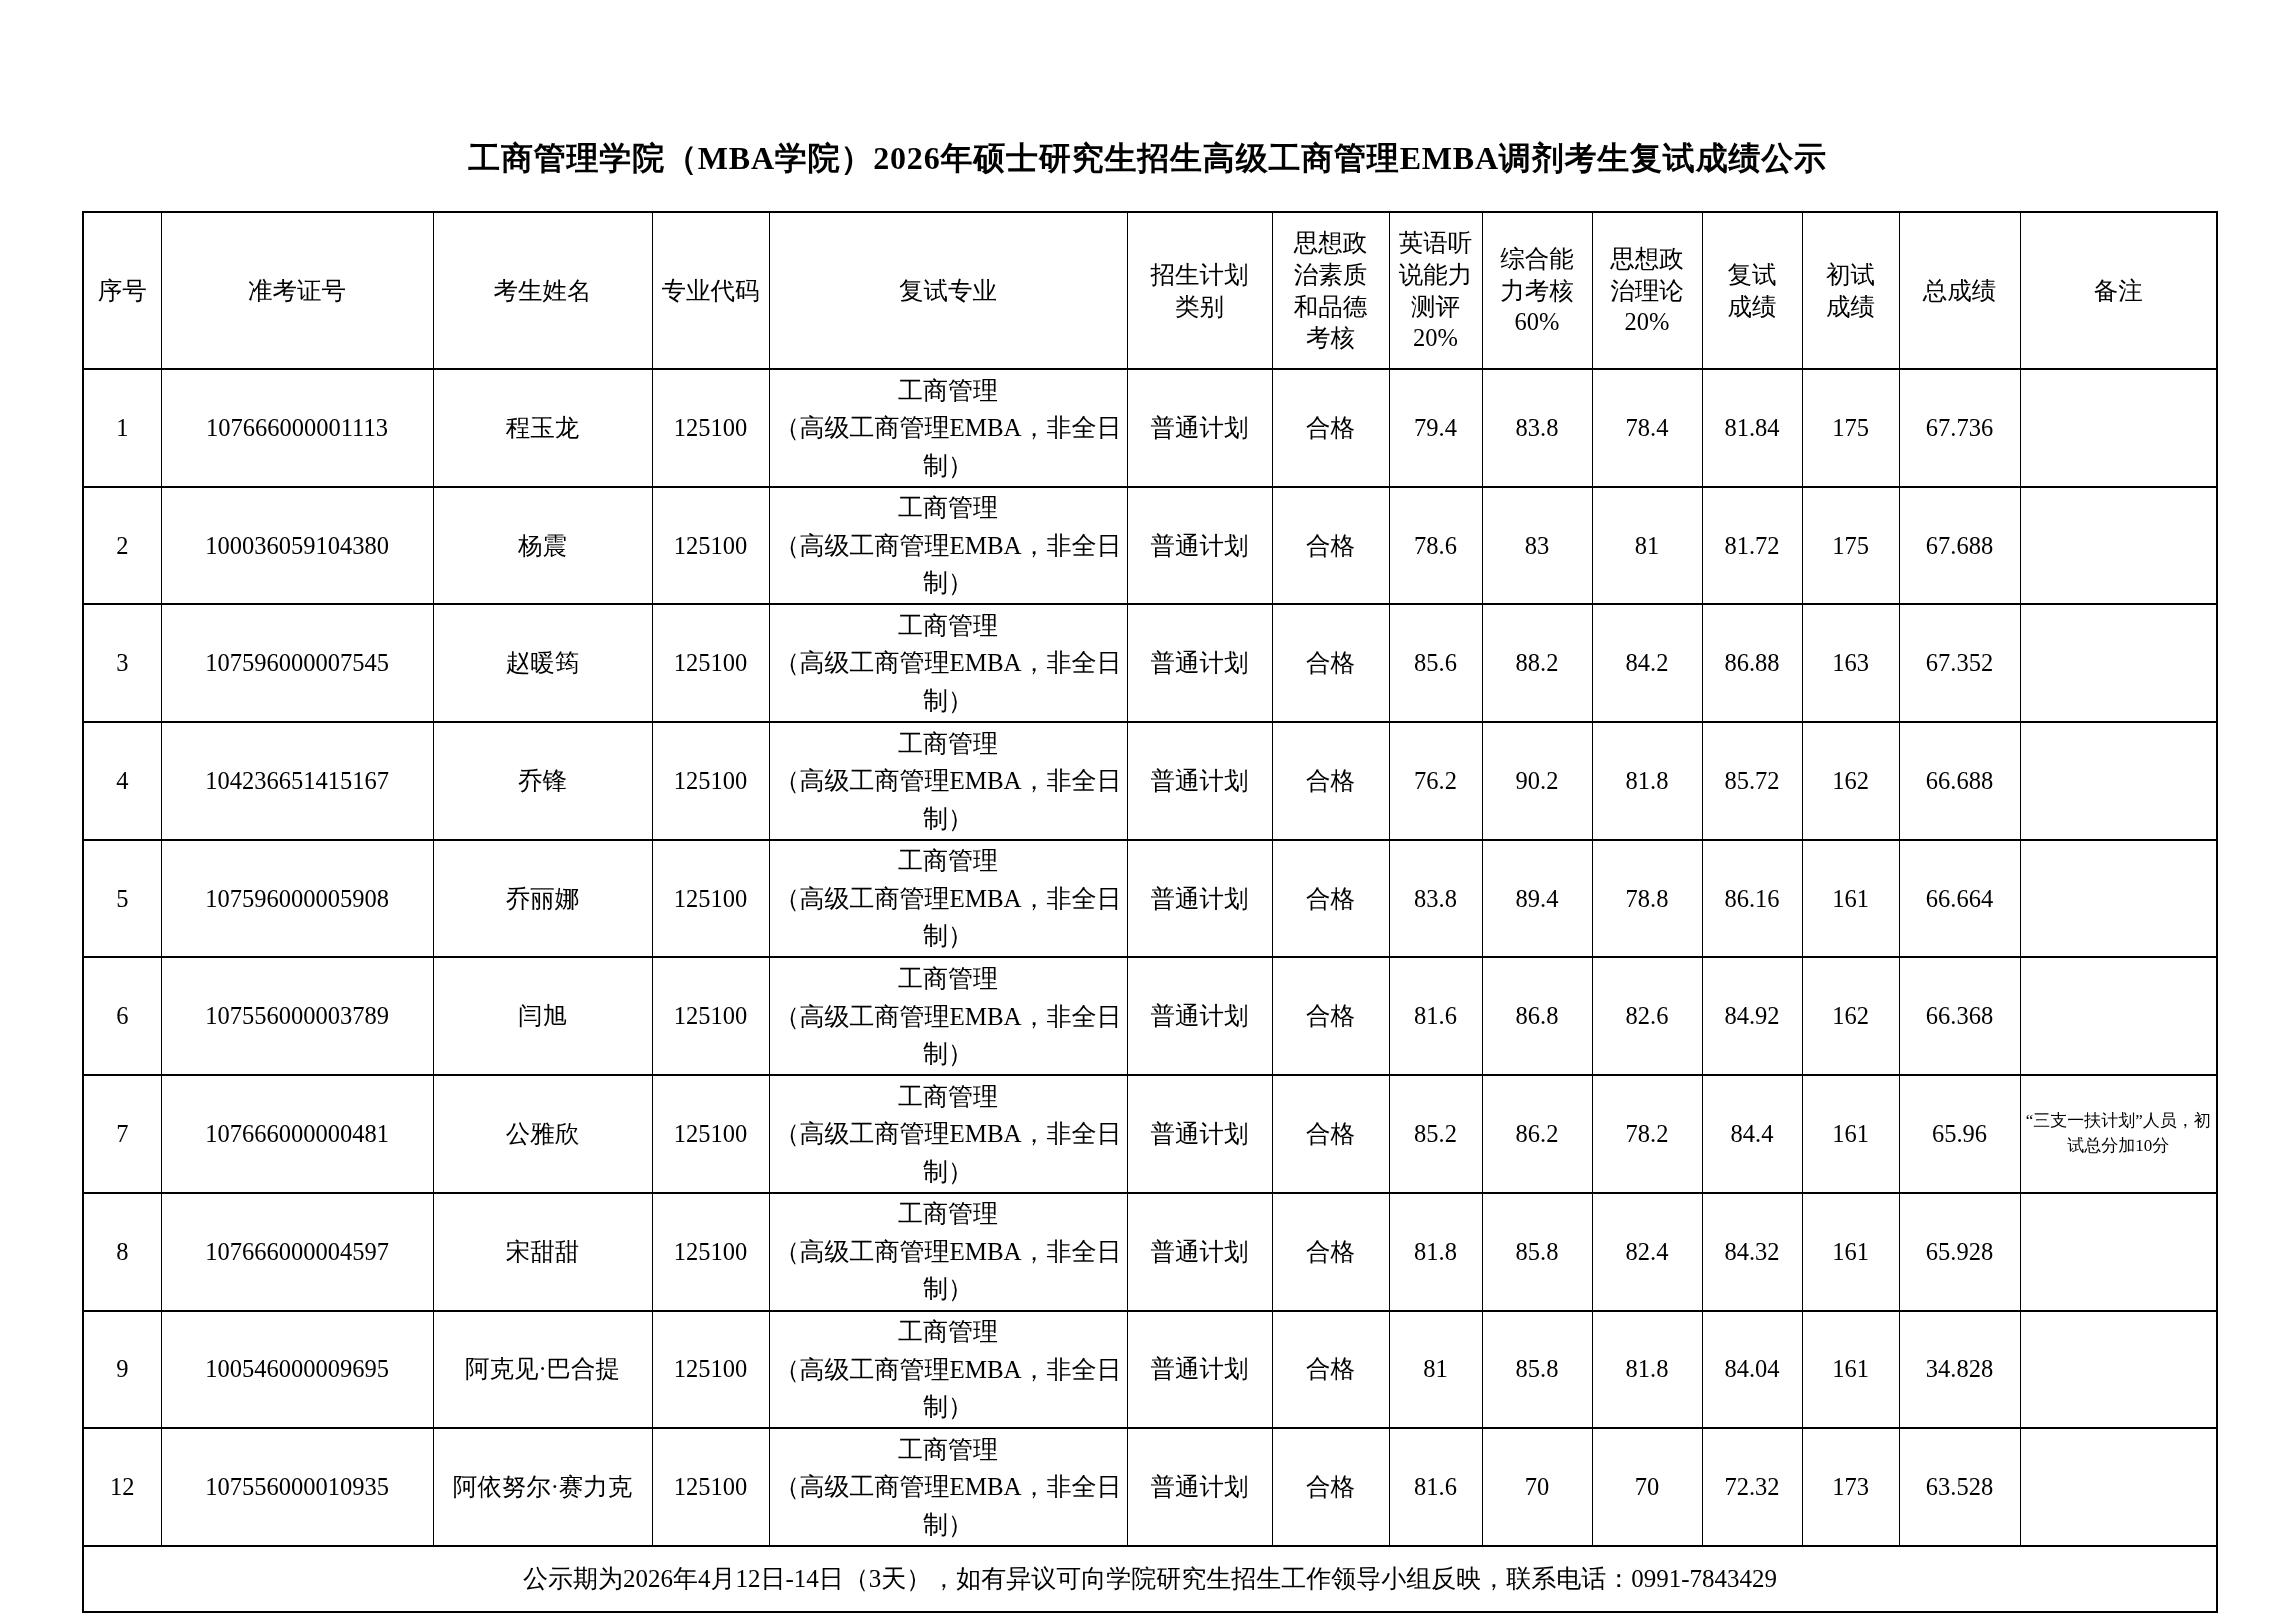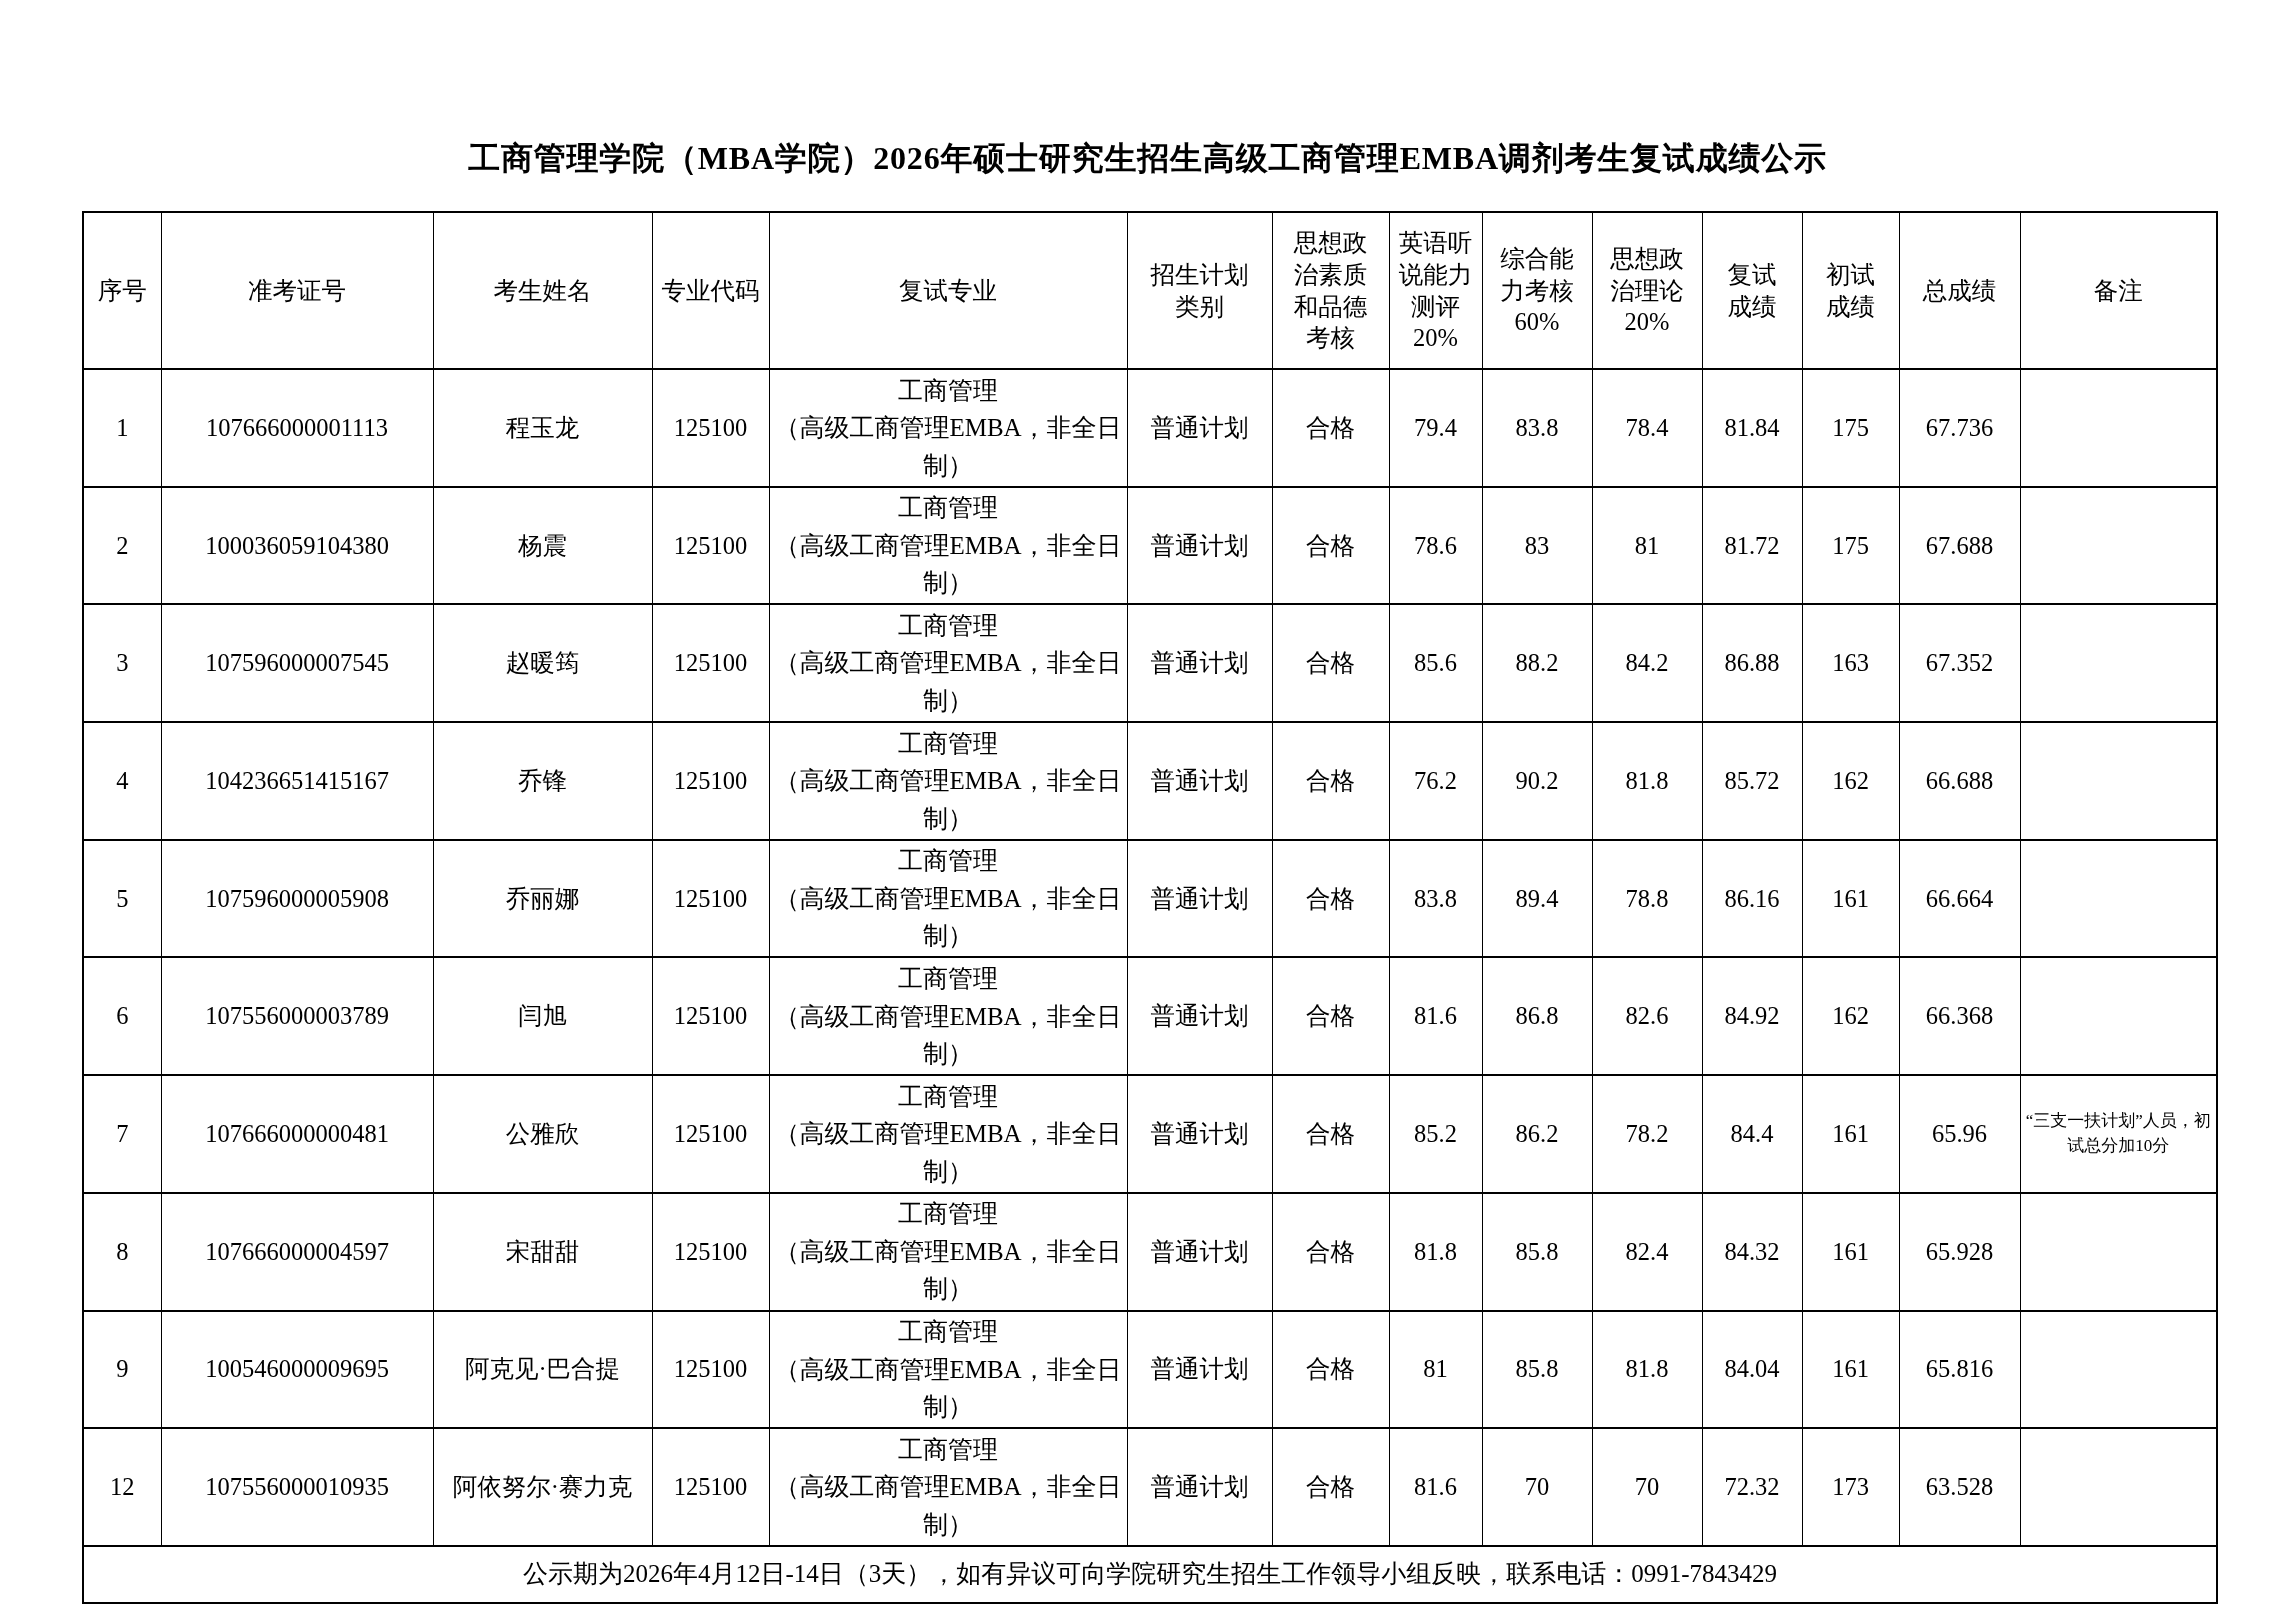--- a/index.html
+++ b/index.html
@@ -44,21 +44,21 @@
     vertical-align: middle;
     padding: 1.6px 3.3px;
     font-size: 24.5px;
     font-weight: normal;
     line-height: 1.3;
     white-space: pre-line;
     overflow: hidden;
   }
   table.results thead tr { height: 157px; }
   table.results tbody tr { height: 72px; }
-  table.results tfoot tr { height: 57px; }
+  table.results tfoot tr { height: 66px; }
   table.results td.major {
     font-size: 25px;
     line-height: 1.5;
   }
   table.results td.remark {
     font-size: 17px;
     line-height: 1.45;
     padding: 1.6px 4.9px;
     margin-left: 32px;
   }
@@ -264,21 +264,21 @@
     <td>125100</td>
     <td class="major">工商管理
 （高级工商管理EMBA，非全日制）</td>
     <td>普通计划</td>
     <td>合格</td>
     <td>81</td>
     <td>85.8</td>
     <td>81.8</td>
     <td>84.04</td>
     <td>161</td>
-    <td>65.816</td>
+    <td>34.828</td>
     <td class="remark"></td>
   </tr>
       <tr>
     <td>12</td>
     <td>107556000010935</td>
     <td>阿依努尔·赛力克</td>
     <td>125100</td>
     <td class="major">工商管理
 （高级工商管理EMBA，非全日制）</td>
     <td>普通计划</td>

